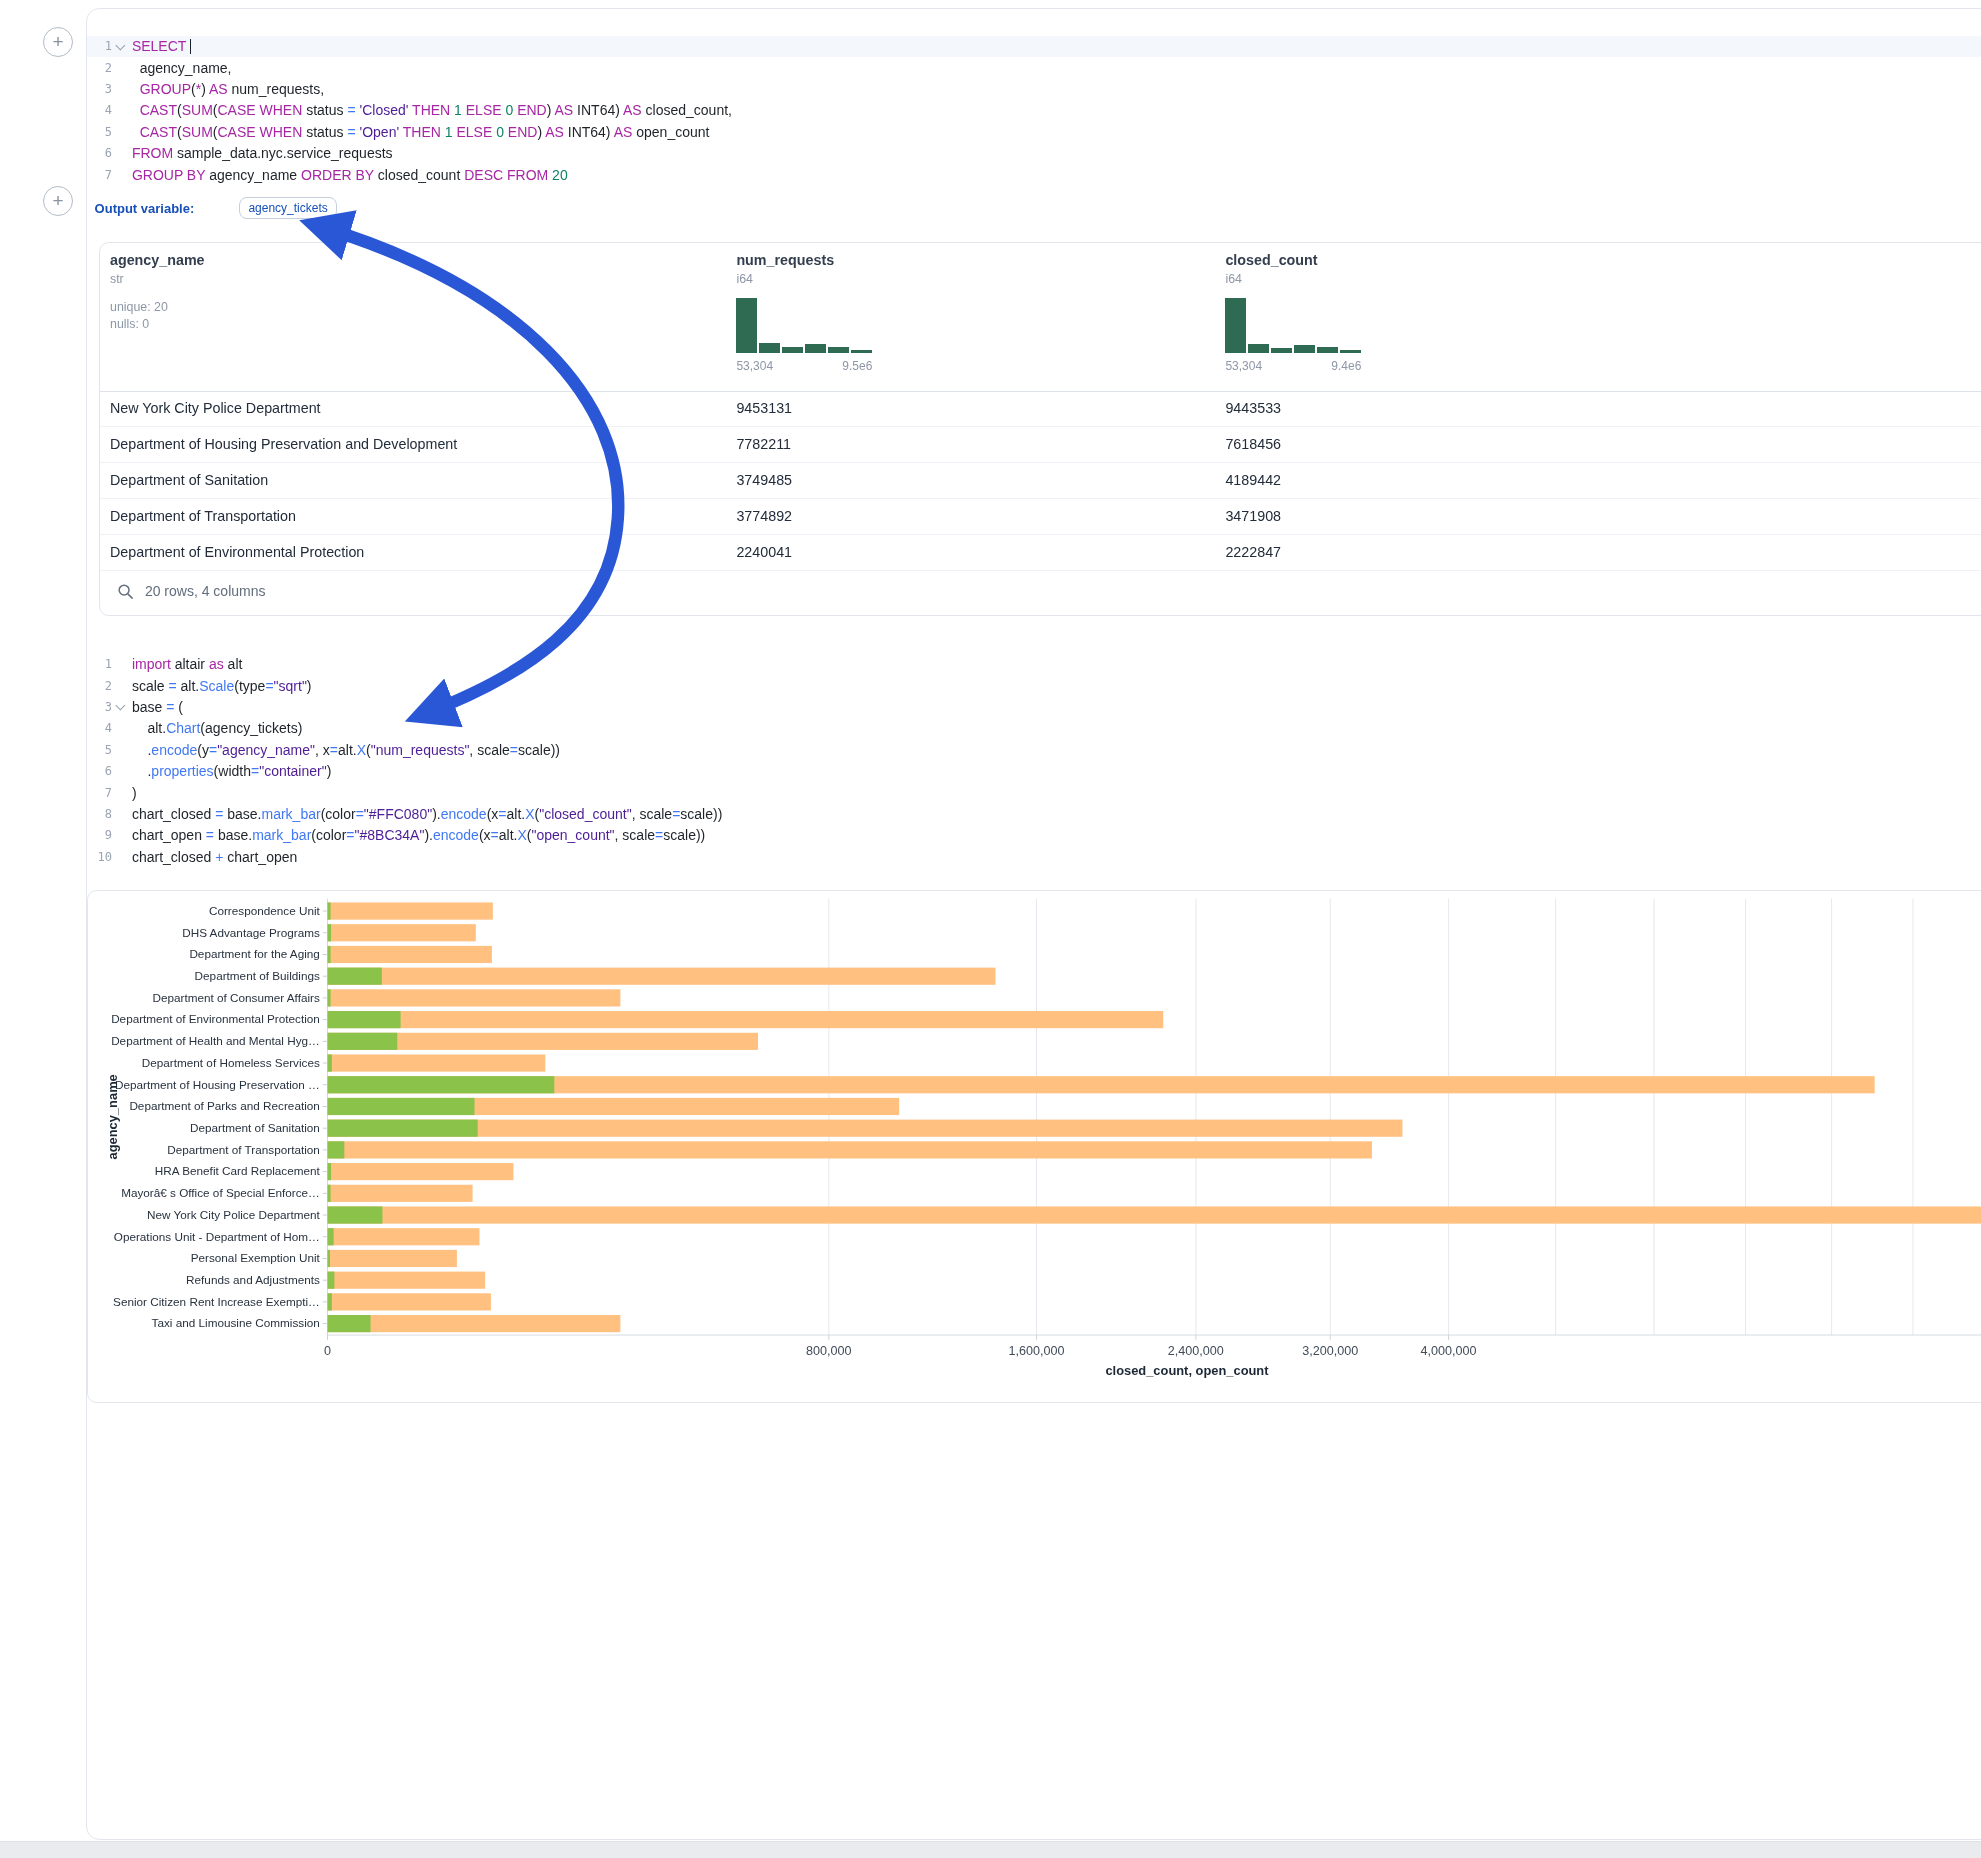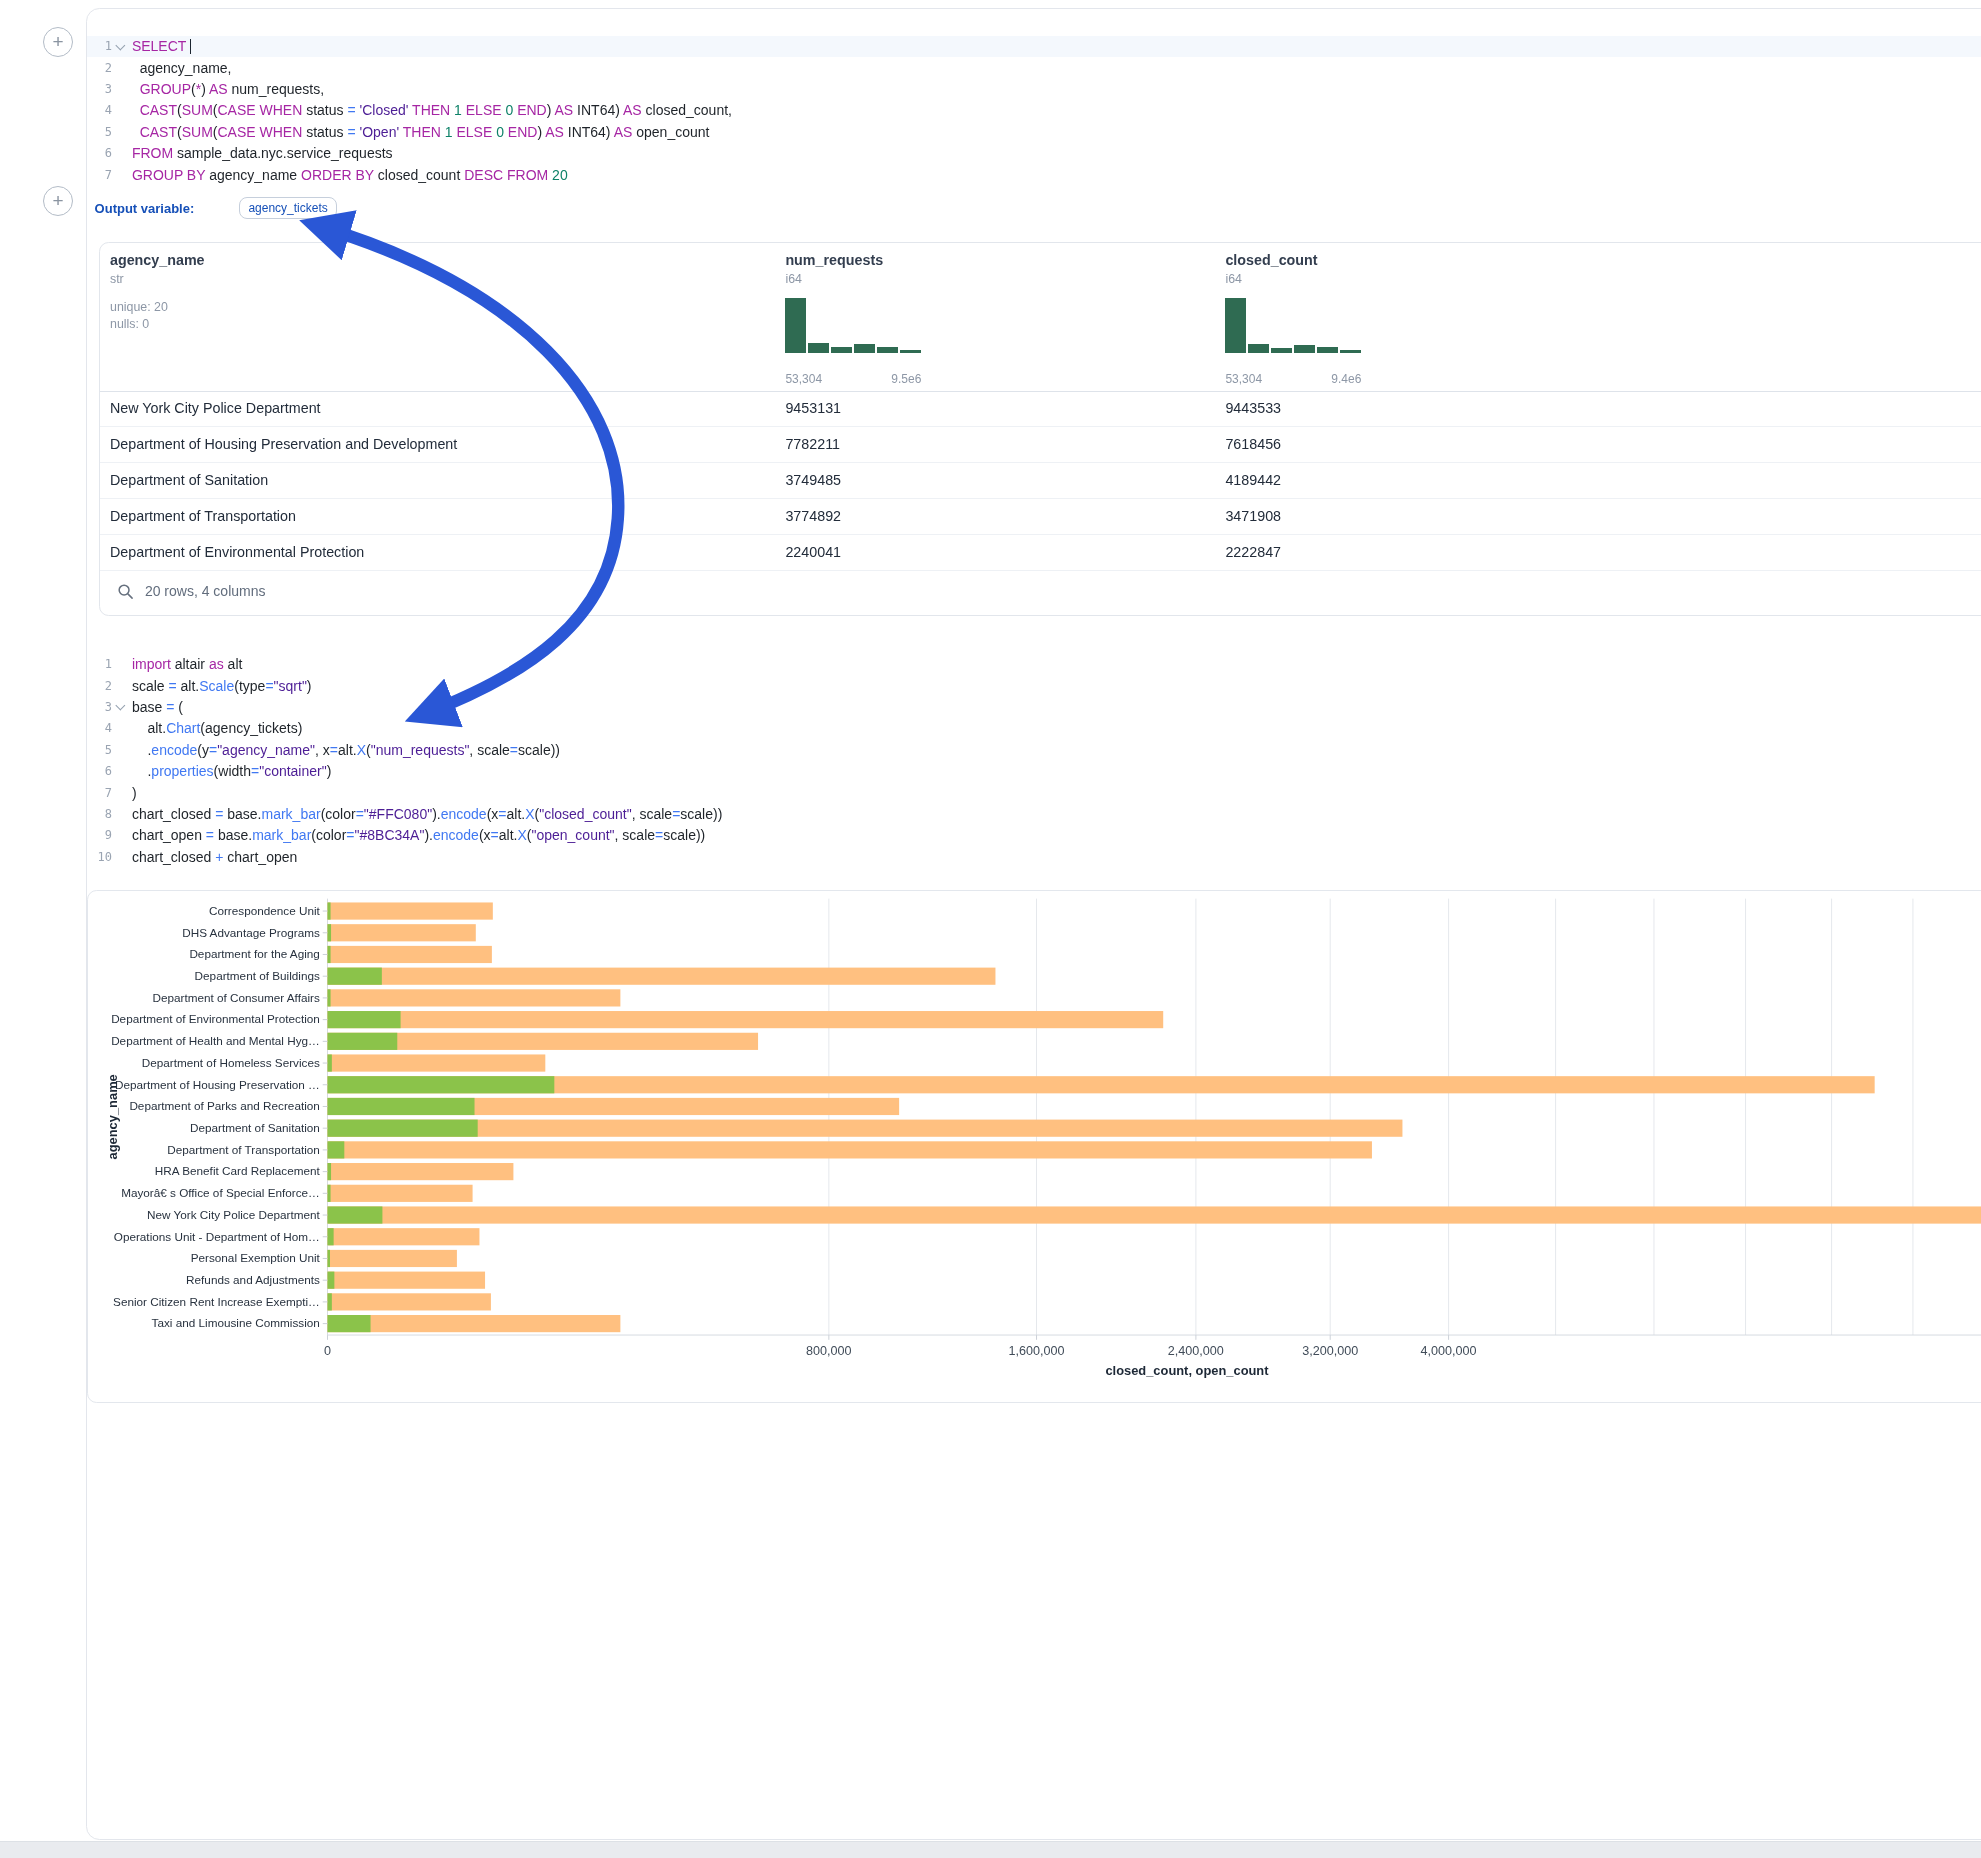--- a/index.html
+++ b/index.html
@@ -49,28 +49,28 @@
     color:#1650b8;font-size:12px;background:#fff;max-width:90px;overflow:hidden;
     white-space:nowrap;cursor:pointer;
   }
   
   .table-card{
     position:absolute;left:12.4px;top:233px;width:1912px;height:372px;
     border:1px solid #e2e6ec;border-radius:9.6px;background:#fff;overflow:hidden;
   }
   .table-header{position:absolute;left:0;top:0;right:0;height:148px;border-bottom:1px solid #dee3ea;}
   .th-col{position:absolute;top:0;}
-  .c0{left:9.6px;} .c1{left:685px;} .c2{left:1125px;}
+  .c0{left:9.6px;} .c1{left:636px;} .c2{left:1125px;}
   .th-name{font-weight:bold;font-size:14.3px;color:#333e4f;padding-top:9.6px;}
   .th-type{font-size:12.4px;color:#8d97a6;margin-top:3.8px;}
   .th-meta{font-size:12.4px;color:#8d97a6;line-height:17px;}
   .th-meta.first{margin-top:13.4px;}
   .hist{display:flex;gap:1.9px;align-items:flex-end;height:57px;margin-top:9.6px;}
   .hist-bar{width:21px;background:#2F6B52;}
-  .hist-labels{width:136px;display:flex;justify-content:space-between;font-size:12px;color:#8d97a6;margin-top:19px;}
+  .hist-labels{width:136px;display:flex;justify-content:space-between;font-size:12px;color:#8d97a6;margin-top:6px;}
   .table-rows{position:absolute;left:0;top:148px;right:0;}
   .trow{position:relative;height:35px;border-bottom:1px solid #eef1f5;}
   .tcell{position:absolute;top:0;line-height:35px;font-size:14.3px;color:#222c3a;white-space:nowrap;}
   .table-footer{
     position:absolute;left:0;top:325px;right:0;height:47px;display:flex;align-items:center;
     padding-left:17px;gap:10.5px;color:#626d7d;font-size:14px;
   }
   
   .chart-card{
     position:absolute;left:0;top:881px;width:1921px;height:511px;

